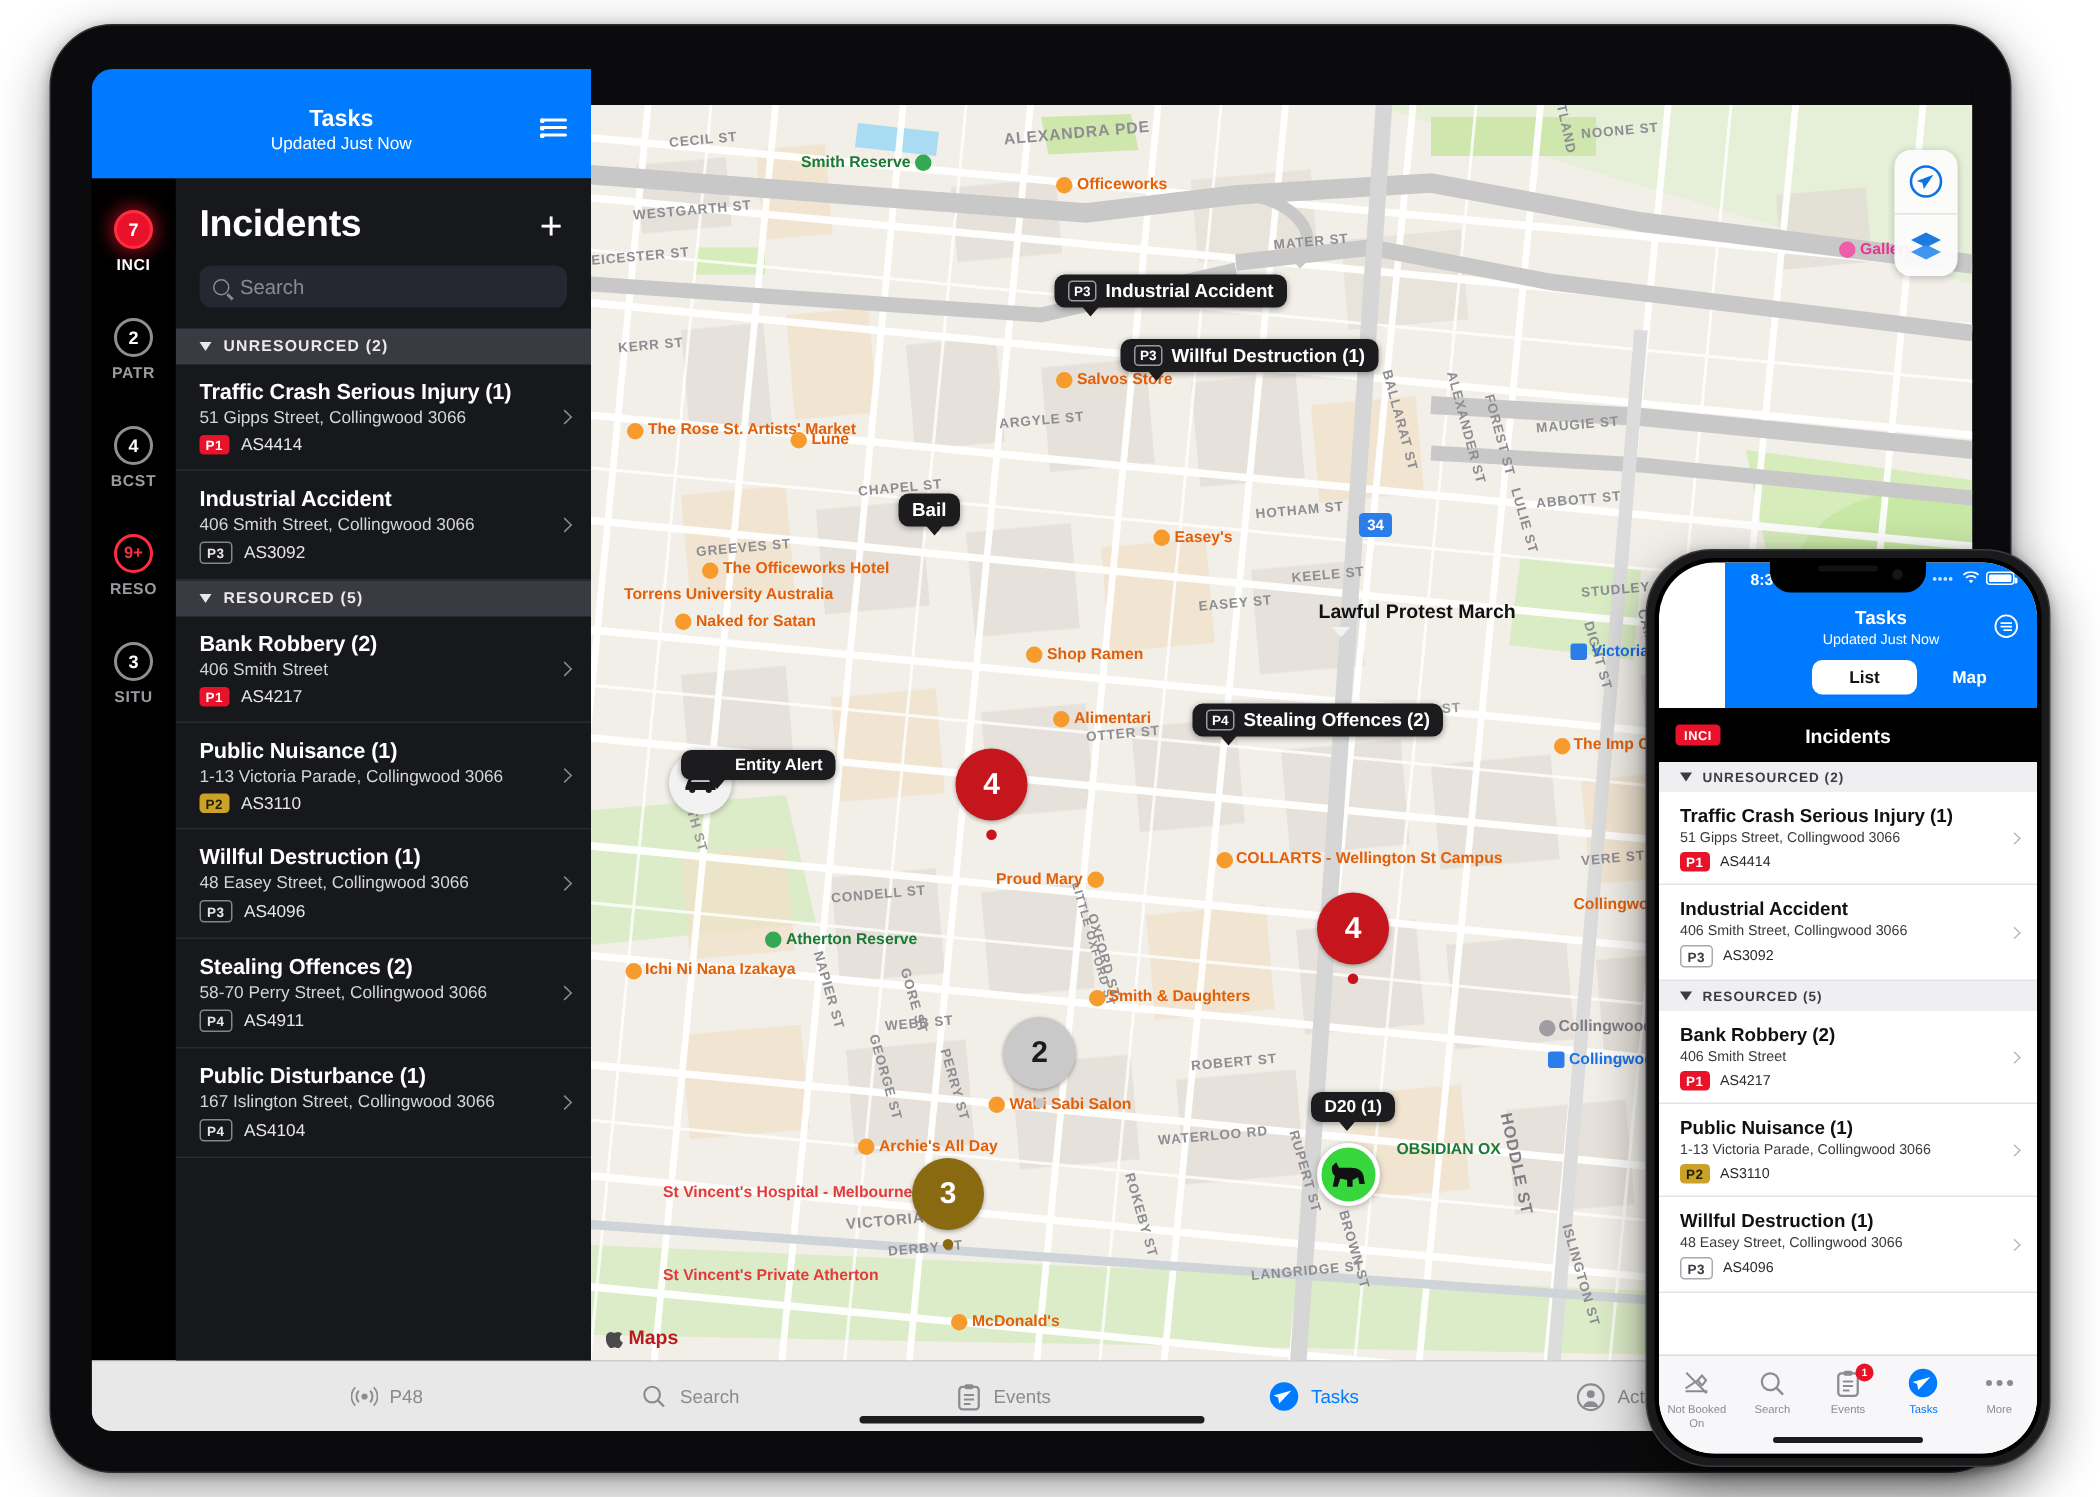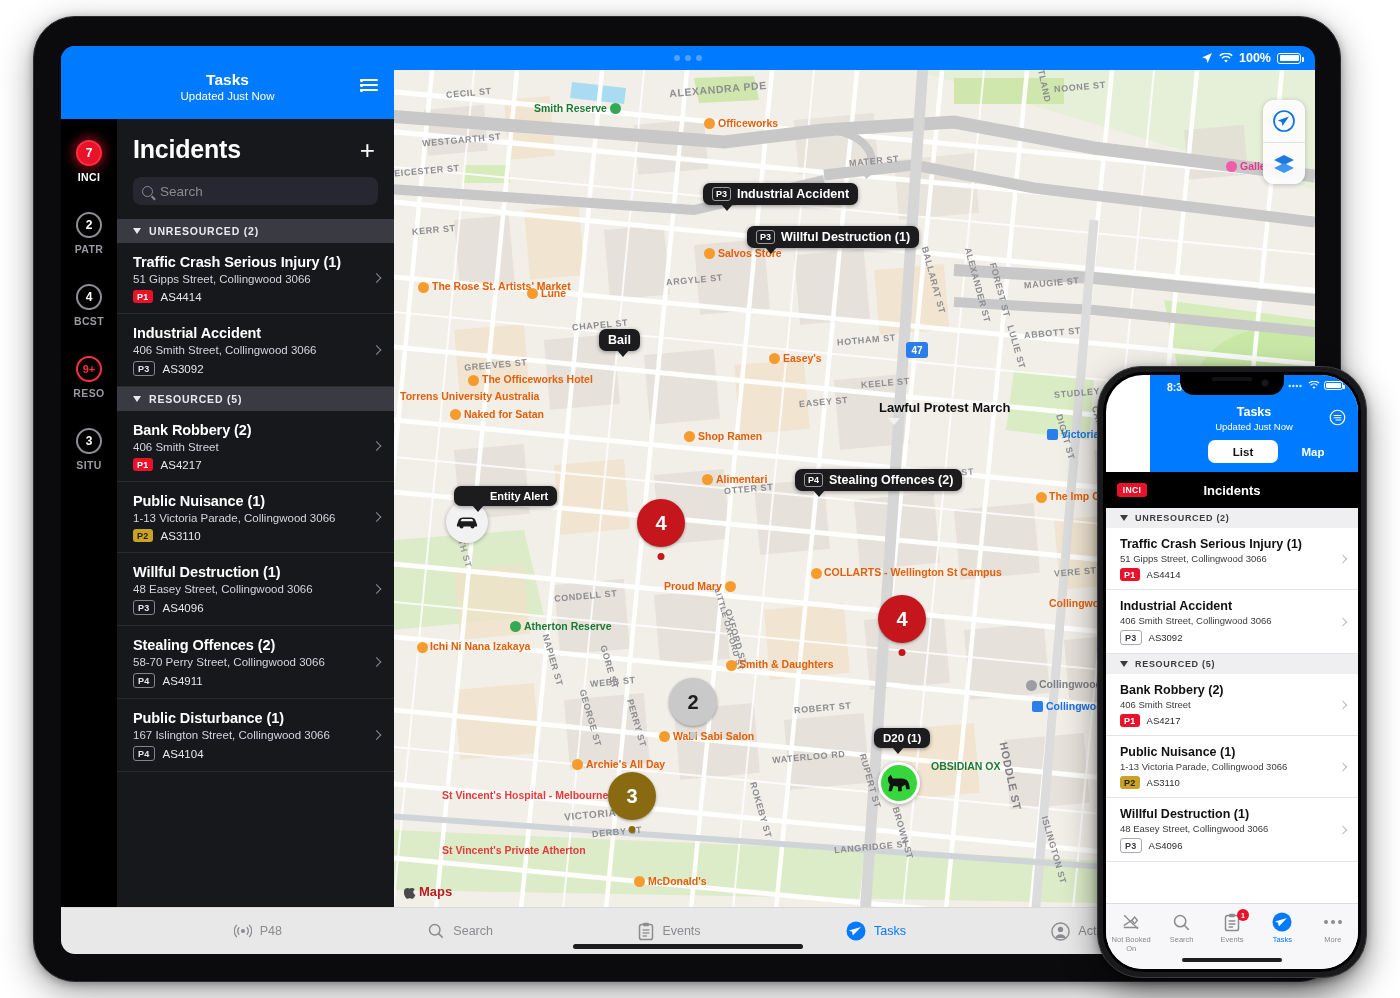--- a/index.html
+++ b/index.html
@@ -382,21 +382,21 @@
           <div class="street" style="left:700px; top:368px; transform:rotate(74deg);">PALMER ST</div>
           <div class="street" style="left:690px; top:565px; transform:rotate(74deg);">STURT ST</div>
           <div class="street" style="left:660px; top:318px; transform:rotate(-5deg);">STUDLEY</div>
           <div class="street" style="left:660px; top:497px; transform:rotate(-5deg);">VERE ST</div>
           <div class="street" style="left:170px; top:738px; transform:rotate(-5deg); font-size:10px;">VICTORIA PDE</div>
           <div class="street" style="left:498px; top:400px; transform:rotate(-5deg); color:#9a9aa0;">WELLINGTON ST</div>
           <div class="street" style="left:45px;  top:470px; transform:rotate(74deg); color:#9a9aa0;">SMITH ST</div>
           <div class="street" style="left:600px; top:272px; transform:rotate(74deg);">LULIE ST</div>
 
           <div style="position:absolute;left:512px;top:272px;width:22px;height:16px;background:#2b7de9;border-radius:3px;color:#fff;font-size:10px;font-weight:700;display:flex;align-items:center;justify-content:center;">
-              <span>47</span>
+              <span>34</span>
             </div>
 
           <div class="poi green" style="left:140px; top:32px;">
               <span>Smith Reserve</span>
               <span class="dotic"></span>
             </div>
           <div class="poi orange" style="left:310px; top:47px;">
               <span class="dotic"></span>
               <span>Officeworks</span>
             </div>
@@ -411,21 +411,21 @@
             </div>
           <div class="poi orange" style="left:375px; top:282px;">
               <span class="dotic"></span>
               <span>Easey's</span>
             </div>
           <div class="poi orange two" style="left:88px; top:303px; width:90px;"><span class="dotic" style="position:absolute;left:-14px;top:2px;"></span><span>The Officeworks Hotel</span></div>
           <div class="poi orange" style="left:56px;  top:338px;">
               <span class="dotic"></span>
               <span>Naked for Satan</span>
             </div>
-          <div class="poi orange two" style="left:6px; top:320px; width:72px;text-align:center;"><span>Torrens University Australia</span></div>
+          <div class="poi orange two" style="left:22px; top:320px; width:72px;text-align:center;"><span>Torrens University Australia</span></div>
           <div class="poi orange" style="left:290px; top:360px;">
               <span class="dotic"></span>
               <span>Shop Ramen</span>
             </div>
           <div class="poi orange" style="left:308px; top:403px;">
               <span class="dotic"></span>
               <span>Alimentari</span>
             </div>
           <div class="poi orange" style="left:270px; top:510px;">
               <span>Proud Mary</span>
@@ -507,21 +507,21 @@
             <span class="cp">P3</span>
             <span>Industrial Accident</span>
           </div>
           <div class="callout" style="left:353px; top:156px;">
             <span class="cp">P3</span>
             <span>Willful Destruction (1)</span>
           </div>
           <div class="callout" style="left:205px; top:259px;">
             <span>Bail</span>
           </div>
-          <div class="callout" style="left:60px; top:416px; font-size:11px;padding-left:36px;">
+          <div class="callout" style="left:60px; top:430px; font-size:11px;padding-left:36px;">
             <span>Entity Alert</span>
           </div>
           <div class="callout" style="left:401px; top:399px;">
             <span class="cp">P4</span>
             <span>Stealing Offences (2)</span>
           </div>
           <div class="callout light" style="left:476px; top:326px; box-shadow:none; background:transparent; font-size:13px;">
             <span>Lawful Protest March</span>
           </div>
           <div class="callout" style="left:480px; top:658px; font-size:11.5px;">
@@ -544,43 +544,20 @@
           </div>
 
           <div class="maps-attr">
             <svg width="13" height="15" viewBox="0 0 13 15">
                 <path d="M9.2 8.1c0-1.8 1.5-2.7 1.5-2.7-.8-1.2-2.1-1.3-2.5-1.4-1.1-.1-2.1.6-2.6.6-.5 0-1.4-.6-2.3-.6-1.2 0-2.3.7-2.9 1.8-1.2 2.2-.3 5.4.9 7.2.6.9 1.3 1.8 2.2 1.8.9 0 1.2-.6 2.3-.6 1 0 1.3.6 2.3.6 1 0 1.6-.9 2.2-1.8.7-1 1-2 1-2.1 0 0-1.9-.7-2.1-2.8z" fill="#4a4a4a"></path>
               </svg>
             <span>Maps</span>
           </div>
         </div>
 
-        <div class="ipad-status">
-          <span class="time">8:41 AM</span>
-          <span class="date">Fri Apr 29</span>
-          <span class="dots">
-              <i></i>
-              <i></i>
-              <i></i>
-            </span>
-          <span class="right">
-            <svg width="12" height="12" viewBox="0 0 12 12">
-                <path d="M11 1 L1 5.4 L5.2 6.8 L6.6 11 Z" fill="#fff"></path>
-              </svg>
-            <svg width="14" height="11" viewBox="0 0 14 11">
-                <path d="M7 9.6 L5.2 7.6 a2.7 2.7 0 0 1 3.6 0 Z" fill="#fff"></path>
-                <path d="M2.9 5.2 a5.9 5.9 0 0 1 8.2 0" stroke="#fff" stroke-width="1.4" fill="none"></path>
-                <path d="M0.8 2.7 a9 9 0 0 1 12.4 0" stroke="#fff" stroke-width="1.4" fill="none"></path>
-              </svg>
-            <span>100%</span>
-            <span class="batt">
-                <i></i>
-              </span>
-          </span>
-        </div>
 
         <div class="ipad-leftheader">
           <div class="lh-title">Tasks</div>
           <div class="lh-sub">Updated Just Now</div>
           <div class="lh-icon">
             <b class="d1"></b>
               <b class="d2"></b>
               <b class="d3"></b>
             <span></span>
               <span></span>

